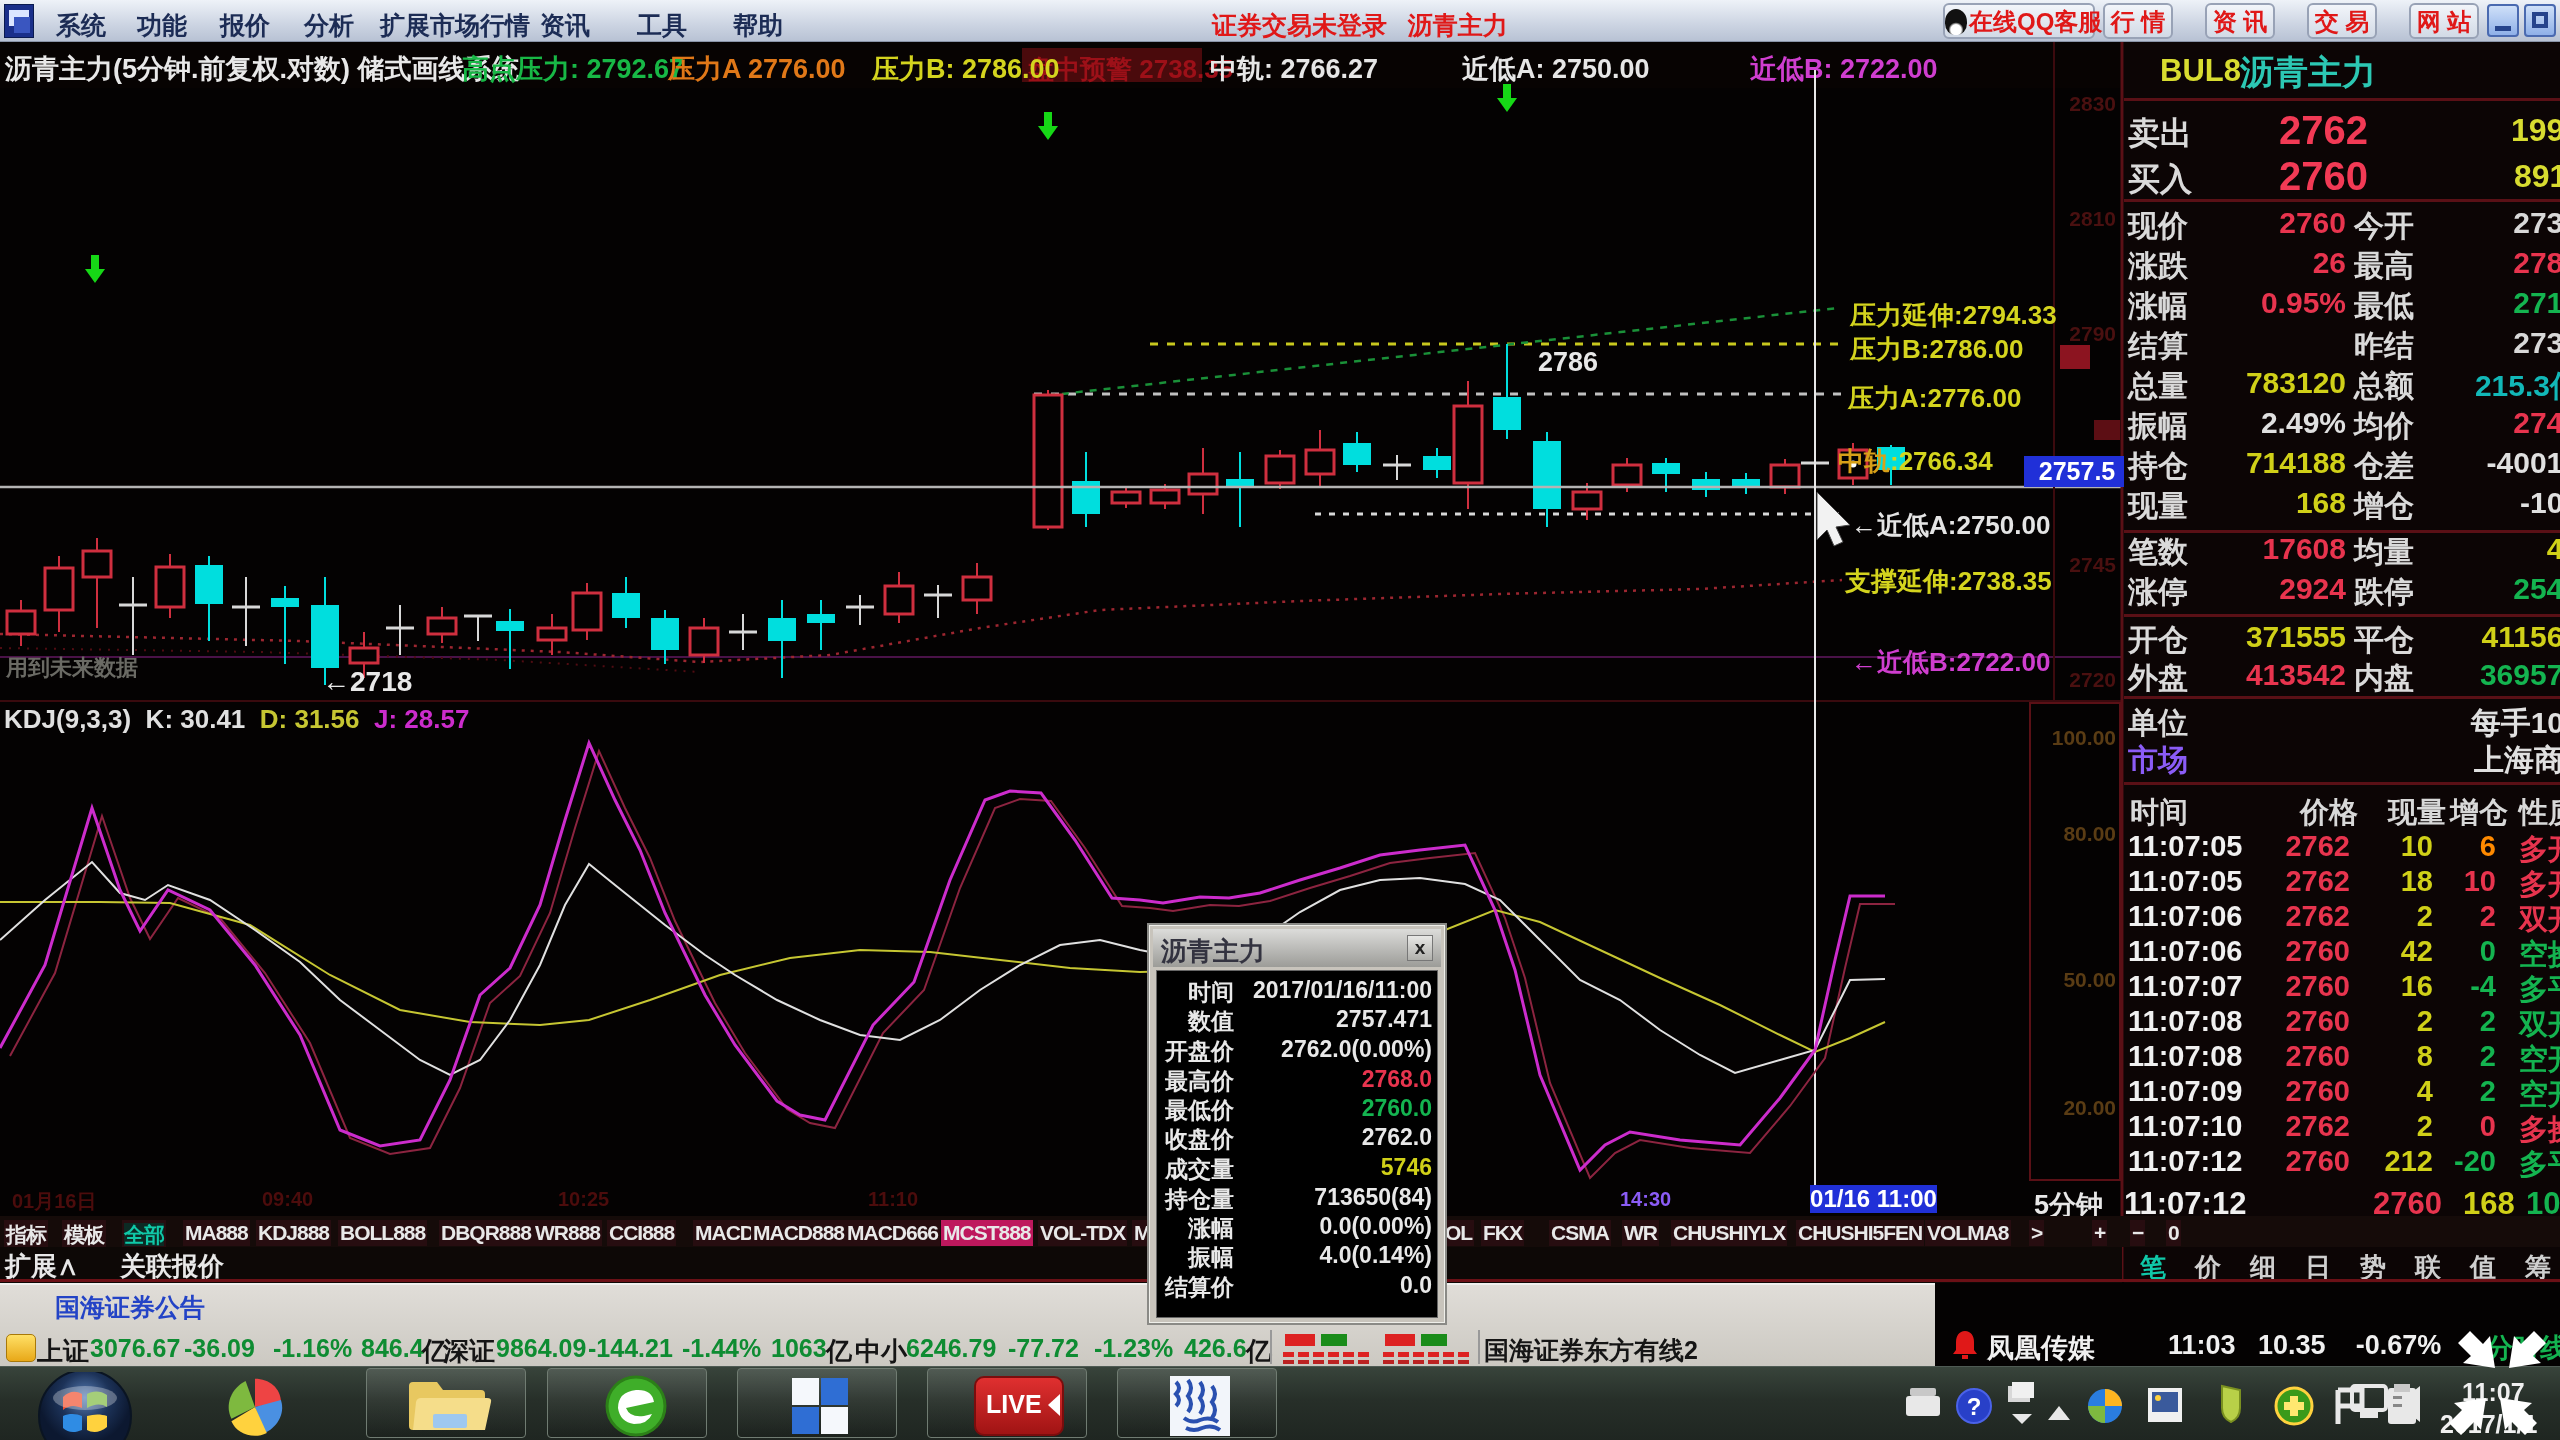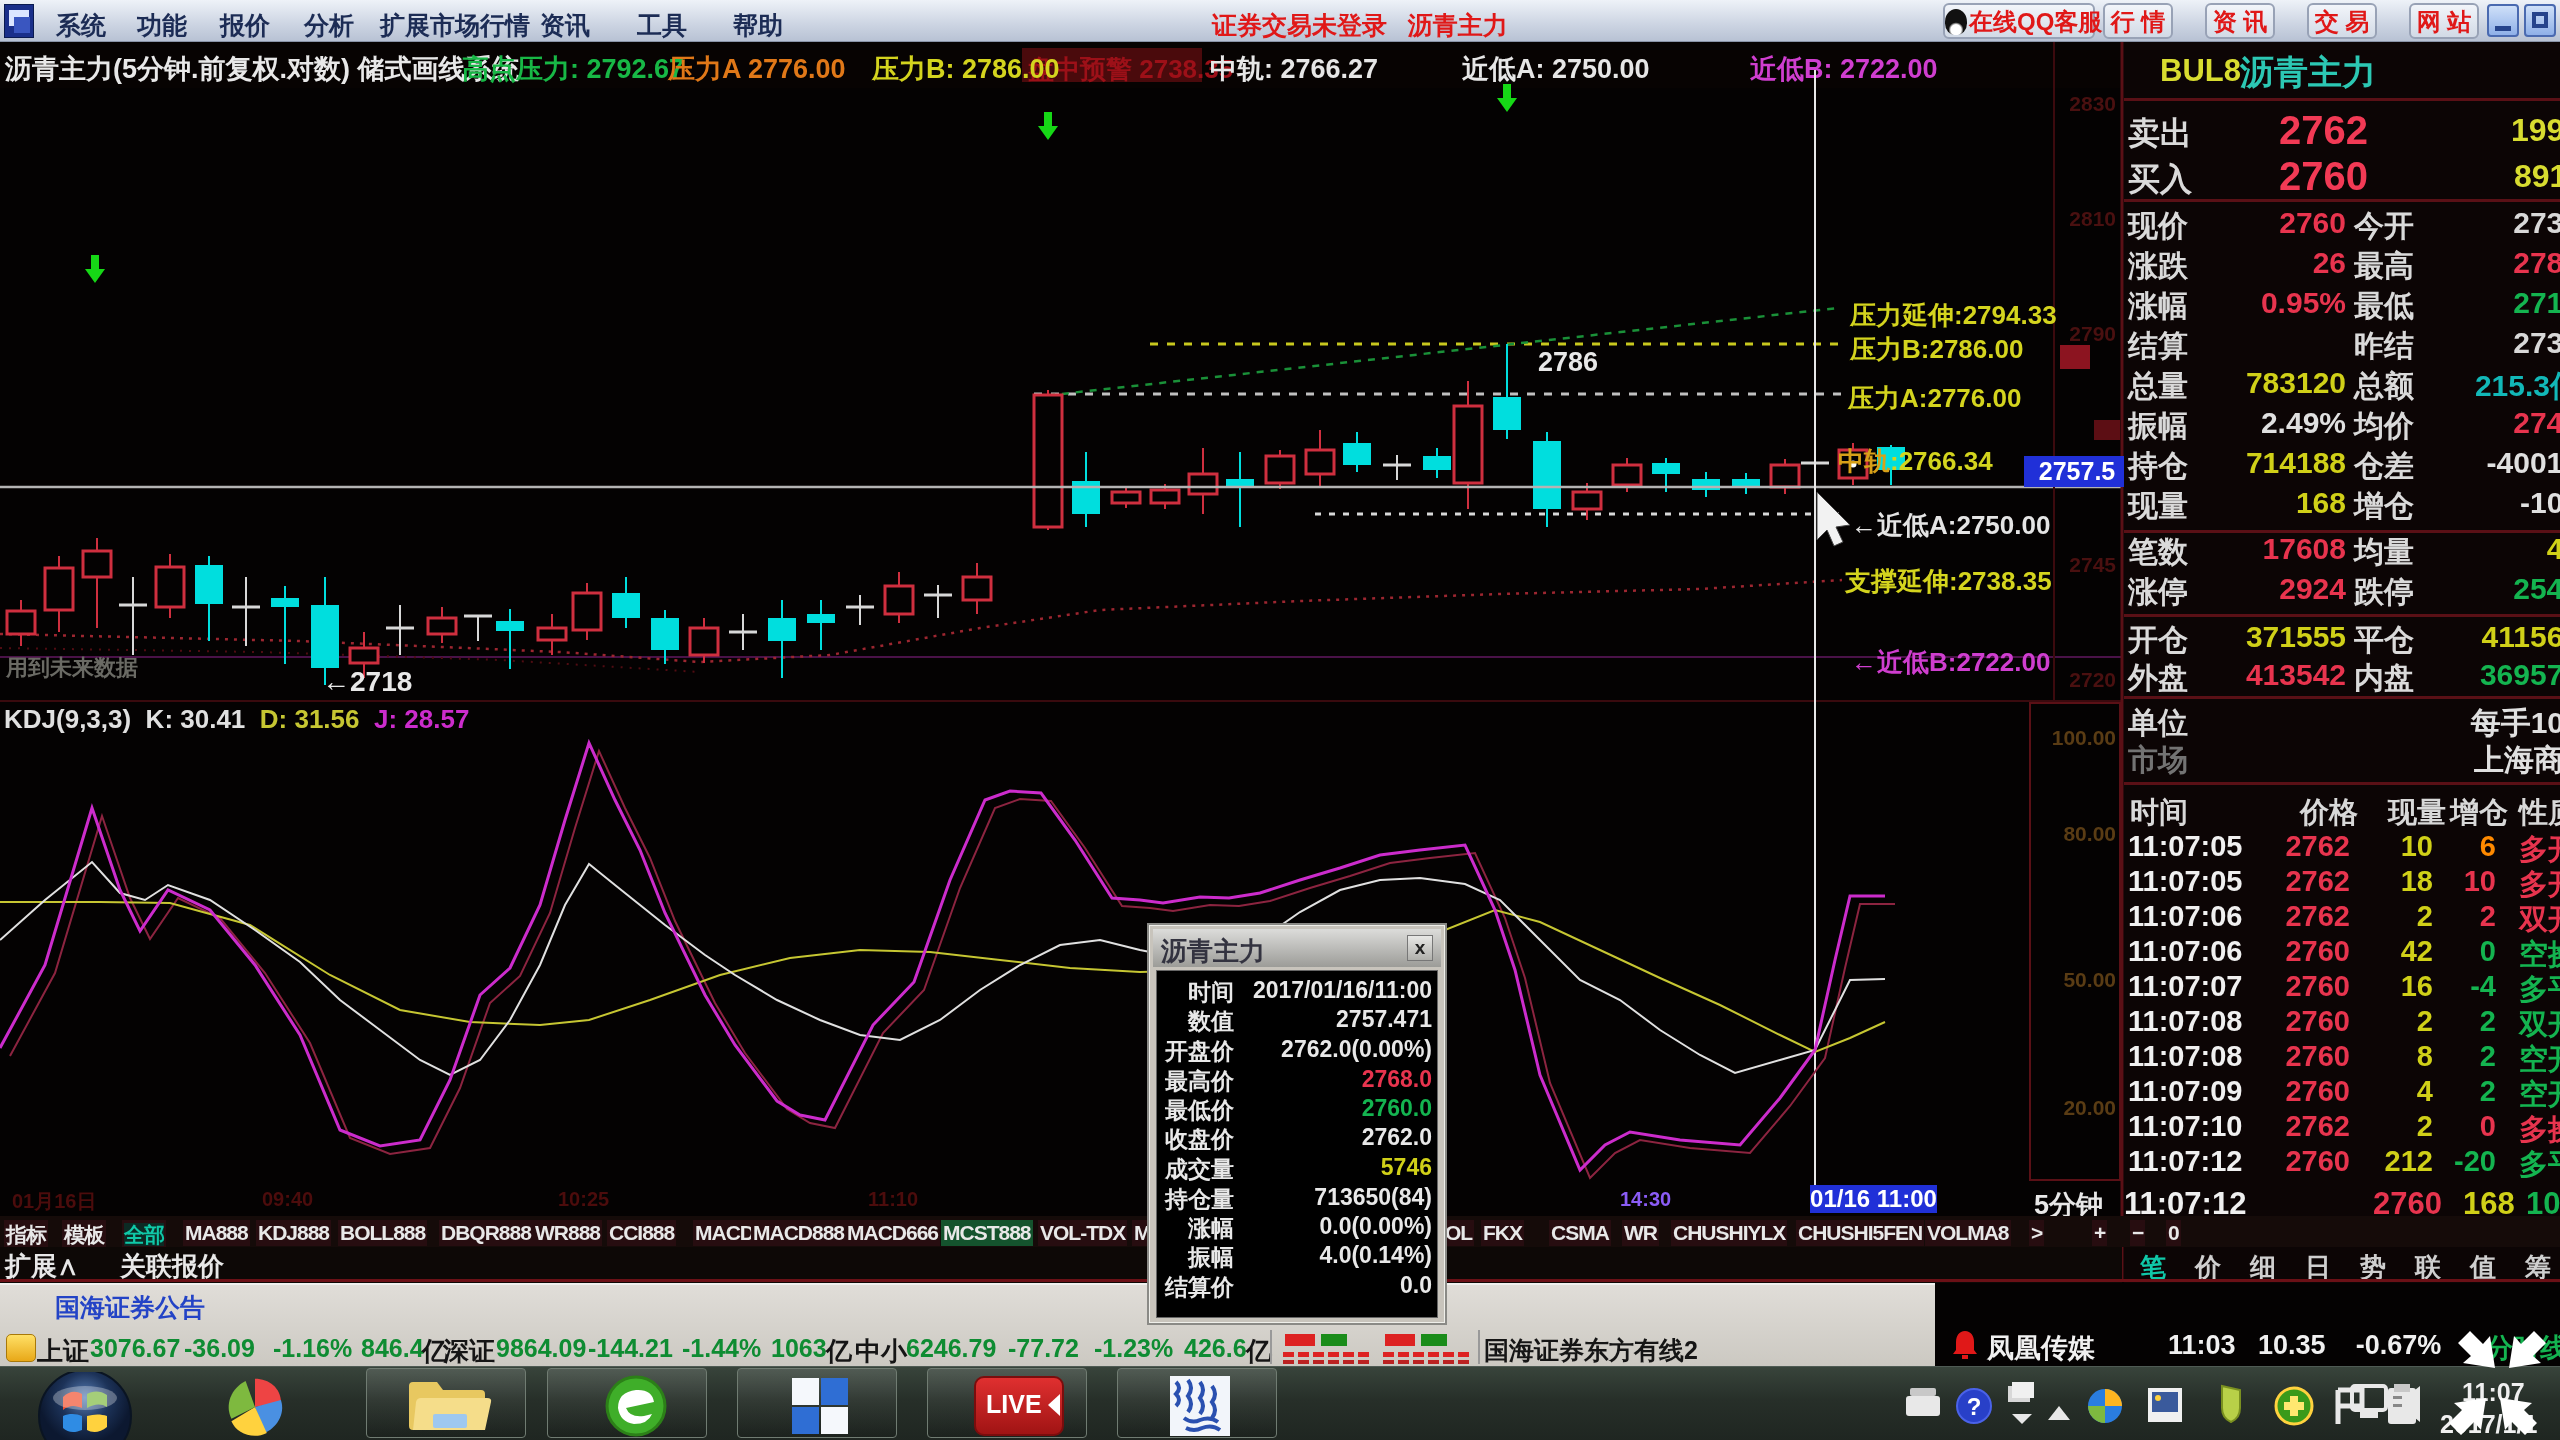--- a/index.html
+++ b/index.html
@@ -284,21 +284,21 @@
 <div class="ab b" style="left:2188px;top:620px;width:158px;text-align:right;font-size:30px;color:#d0d018;">371555</div>
 <div class="ab b" style="left:2354px;top:620px;font-size:30px;color:#dadada;">平仓</div>
 <div class="ab b" style="left:2420px;top:620px;width:160px;text-align:right;font-size:30px;color:#d0d018;">411569</div>
 <div class="ab b" style="left:2128px;top:658px;font-size:30px;color:#dadada;">外盘</div>
 <div class="ab b" style="left:2188px;top:658px;width:158px;text-align:right;font-size:30px;color:#e8344e;">413542</div>
 <div class="ab b" style="left:2354px;top:658px;font-size:30px;color:#dadada;">内盘</div>
 <div class="ab b" style="left:2420px;top:658px;width:160px;text-align:right;font-size:30px;color:#14b450;">369578</div>
 <div class="ab" style="left:2124px;top:696px;width:436px;height:3px;background:#5a1016;"></div>
 <div class="ab b" style="left:2128px;top:703px;font-size:30px;color:#dadada;">单位</div>
 <div class="ab b" style="left:2404px;top:703px;width:190px;text-align:right;font-size:30px;color:#e0e0e0;">每手10吨</div>
-<div class="ab b" style="left:2128px;top:740px;font-size:30px;color:#737373;">市场</div>
+<div class="ab b" style="left:2128px;top:740px;font-size:30px;color:#8b5cf6;">市场</div>
 <div class="ab b" style="left:2404px;top:740px;width:190px;text-align:right;font-size:30px;color:#e0e0e0;">上海商品</div>
 <div class="ab" style="left:2124px;top:782px;width:436px;height:3px;background:#5a1016;"></div>
 <div class="ab b" style="left:2130px;top:793px;font-size:29px;color:#d8d8d8;">时间</div>
 <div class="ab b" style="left:2300px;top:793px;font-size:29px;color:#d8d8d8;">价格</div>
 <div class="ab b" style="left:2388px;top:793px;font-size:29px;color:#d8d8d8;">现量</div>
 <div class="ab b" style="left:2450px;top:793px;font-size:29px;color:#d8d8d8;">增仓</div>
 <div class="ab b" style="left:2519px;top:793px;font-size:29px;color:#d8d8d8;">性质</div>
 <div class="ab b" style="left:2128px;top:830px;font-size:29px;color:#f0f0f0;">11:07:05</div>
 <div class="ab b" style="left:2250px;top:830px;width:100px;text-align:right;font-size:29px;color:#e8344e;">2762</div>
 <div class="ab b" style="left:2355px;top:830px;width:78px;text-align:right;font-size:29px;color:#d0d018;">10</div>
@@ -361,21 +361,21 @@
 <div class="ab b" style="left:122px;top:1220px;font-size:21px;letter-spacing:-1px;color:#10c8a8;background:#270d10;padding:1px 2px;"><span style="background:#0c2a24">全部</span></div>
 <div class="ab b" style="left:183px;top:1220px;font-size:21px;letter-spacing:-1px;color:#e8e8e8;background:#270d10;padding:1px 2px;">MA888</div>
 <div class="ab b" style="left:256px;top:1220px;font-size:21px;letter-spacing:-1px;color:#e8e8e8;background:#270d10;padding:1px 2px;">KDJ888</div>
 <div class="ab b" style="left:338px;top:1220px;font-size:21px;letter-spacing:-1px;color:#e8e8e8;background:#270d10;padding:1px 2px;">BOLL888</div>
 <div class="ab b" style="left:439px;top:1220px;font-size:21px;letter-spacing:-1px;color:#e8e8e8;background:#270d10;padding:1px 2px;">DBQR888</div>
 <div class="ab b" style="left:533px;top:1220px;font-size:21px;letter-spacing:-1px;color:#e8e8e8;background:#270d10;padding:1px 2px;">WR888</div>
 <div class="ab b" style="left:607px;top:1220px;font-size:21px;letter-spacing:-1px;color:#e8e8e8;background:#270d10;padding:1px 2px;">CCI888</div>
 <div class="ab b" style="left:693px;top:1220px;font-size:21px;letter-spacing:-1px;color:#e8e8e8;background:#270d10;padding:1px 2px;">MACD</div>
 <div class="ab b" style="left:751px;top:1220px;font-size:21px;letter-spacing:-1px;color:#e8e8e8;background:#270d10;padding:1px 2px;">MACD888</div>
 <div class="ab b" style="left:845px;top:1220px;font-size:21px;letter-spacing:-1px;color:#e8e8e8;background:#270d10;padding:1px 2px;">MACD666</div>
-<div class="ab b" style="left:941px;top:1220px;font-size:21px;letter-spacing:-1px;color:#e8e8e8;background:#14532d;padding:1px 2px;">MCST888</div>
+<div class="ab b" style="left:941px;top:1220px;font-size:21px;letter-spacing:-1px;color:#e8e8e8;background:#be185d;padding:1px 2px;">MCST888</div>
 <div class="ab b" style="left:1038px;top:1220px;font-size:21px;letter-spacing:-1px;color:#e8e8e8;background:#270d10;padding:1px 2px;">VOL-TDX</div>
 <div class="ab b" style="left:1132px;top:1220px;font-size:21px;letter-spacing:-1px;color:#e8e8e8;background:#270d10;padding:1px 2px;">M</div>
 <div class="ab b" style="left:1443px;top:1220px;font-size:21px;letter-spacing:-1px;color:#e8e8e8;background:#270d10;padding:1px 2px;">OL</div>
 <div class="ab b" style="left:1481px;top:1220px;font-size:21px;letter-spacing:-1px;color:#e8e8e8;background:#270d10;padding:1px 2px;">FKX</div>
 <div class="ab b" style="left:1549px;top:1220px;font-size:21px;letter-spacing:-1px;color:#e8e8e8;background:#270d10;padding:1px 2px;">CSMA</div>
 <div class="ab b" style="left:1622px;top:1220px;font-size:21px;letter-spacing:-1px;color:#e8e8e8;background:#270d10;padding:1px 2px;">WR</div>
 <div class="ab b" style="left:1671px;top:1220px;font-size:21px;letter-spacing:-1px;color:#e8e8e8;background:#270d10;padding:1px 2px;">CHUSHIYLX</div>
 <div class="ab b" style="left:1796px;top:1220px;font-size:21px;letter-spacing:-1px;color:#e8e8e8;background:#270d10;padding:1px 2px;">CHUSHI5FEN</div>
 <div class="ab b" style="left:1925px;top:1220px;font-size:21px;letter-spacing:-1px;color:#e8e8e8;background:#270d10;padding:1px 2px;">VOLMA8</div>
 <div class="ab b" style="left:2029px;top:1220px;font-size:21px;letter-spacing:-1px;color:#e8e8e8;background:#270d10;padding:1px 2px;">&gt;</div>

